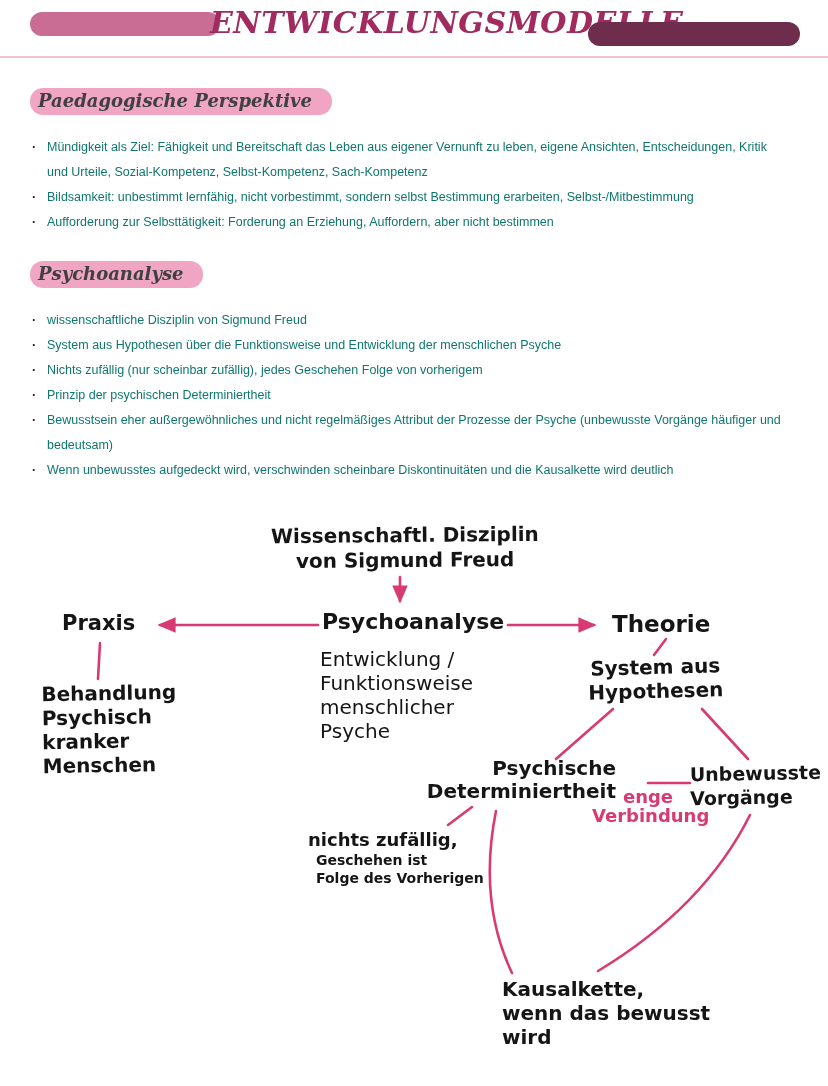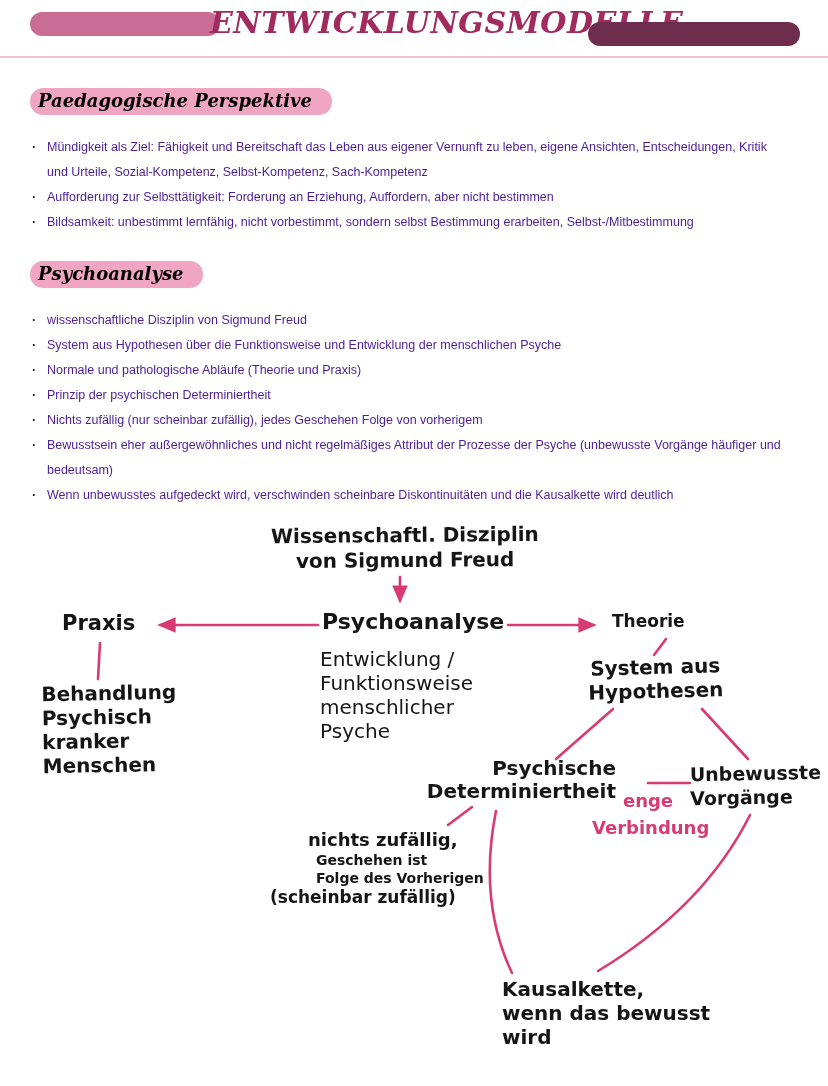--- a/index.html
+++ b/index.html
@@ -20,42 +20,42 @@
   .divider { position:absolute; left:0; top:56px; width:828px; height:2px; background:#eec3d3; }
 
   
   .content { position:absolute; left:30px; top:88px; width:768px; }
   .section { margin:0; }
   .section + .section { margin-top:26px; }
   .section-heading {
     display:inline-block; background:var(--highlight,#f0a6c2); border-radius:13px;
     padding:2px 20px 4px 8px;
     font-family:"DejaVu Serif", serif; font-style:italic; font-weight:bold;
-    font-size:18px; color:#000000;
+    font-size:18px; color:#404040;
   }
-  ul.bullets { list-style:none; margin:20px 0 0 0; padding:0; font-size:12.5px; color:#4c1d95; width:760px; }
+  ul.bullets { list-style:none; margin:20px 0 0 0; padding:0; font-size:12.5px; color:#0f766e; width:760px; }
   ul.bullets li { position:relative; padding-left:17px; line-height:25px; }
   ul.bullets li::before { content:"·"; position:absolute; left:2px; top:0; font-weight:bold; color:#1b1b1b; }
 
   
   .diagram { position:absolute; left:0; top:521px; width:728px; height:546px; font-family:"DejaVu Sans", sans-serif; }
   .diagram svg { position:absolute; left:0; top:0; }
   .node { position:absolute; white-space:pre-line; color:#151515; }
   .pink { color:var(--accent,#d83a74); }
 
   .n-wiss   { left:265px; top:2px;   width:280px; text-align:center; font-weight:bold; font-size:20px; line-height:25px; transform:rotate(-0.5deg); }
   .n-psy    { left:322px; top:88px;  font-weight:bold; font-size:22px; }
   .n-praxis { left:62px;  top:90px;  font-weight:bold; font-size:21px; }
-  .n-theo   { left:612px; top:90px;  font-weight:bold; font-size:17px; }
+  .n-theo   { left:612px; top:90px;  font-weight:bold; font-size:23px; }
   .n-entw   { left:320px; top:126px; font-weight:normal; font-size:20px; line-height:24px; }
   .n-beh    { left:42px;  top:160px; font-weight:bold; font-size:20px; line-height:24px; transform:rotate(-1deg); }
   .n-sys    { left:588px; top:134px; width:135px; text-align:center; font-weight:bold; font-size:20px; line-height:24px; transform:rotate(-1.5deg); }
   .n-zen    { left:618px; top:202px; width:82px;  text-align:center; font-weight:bold; font-size:18px; line-height:22px; }
   .n-det    { left:398px; top:236px; width:218px; text-align:right; font-weight:bold; font-size:20px; line-height:23px; }
-  .n-enge   { left:592px; top:266px; width:112px; text-align:center; font-weight:bold; font-size:18px; line-height:27px; }
+  .n-enge   { left:592px; top:266px; width:112px; text-align:center; font-weight:bold; font-size:18px; line-height:19px; }
   .n-unb    { left:690px; top:240px; font-weight:bold; font-size:19px; line-height:24px; transform:rotate(-1deg); }
   .n-nichts { left:308px; top:308px; font-weight:bold; font-size:18px; }
   .n-nsub   { left:316px; top:330px; font-size:14px; line-height:18px; font-weight:bold; }
   .n-schein { left:270px; top:366px; font-weight:bold; font-size:17px; }
   .n-bew    { left:666px; top:306px; font-weight:bold; font-size:18px; line-height:22px; }
   .n-kausal { left:502px; top:456px; font-weight:bold; font-size:20px; line-height:24px; }
 </style>
 </head>
 <body>
 
@@ -65,33 +65,32 @@
   <div class="page-title">ENTWICKLUNGSMODELLE</div>
   <div class="header-bar bar-right"></div>
   <div class="divider"></div>
 
   <div class="content">
 
     <div class="section">
       <span class="section-heading">Paedagogische Perspektive</span>
       <ul class="bullets">
         <li>Mündigkeit als Ziel: Fähigkeit und Bereitschaft das Leben aus eigener Vernunft zu leben, eigene Ansichten, Entscheidungen, Kritik und Urteile, Sozial-Kompetenz, Selbst-Kompetenz, Sach-Kompetenz</li>
+        <li>Bildsamkeit: unbestimmt lernfähig, nicht vorbestimmt, sondern selbst Bestimmung erarbeiten, Selbst-/Mitbestimmung</li>
         <li>Aufforderung zur Selbsttätigkeit: Forderung an Erziehung, Auffordern, aber nicht bestimmen</li>
-        <li>Bildsamkeit: unbestimmt lernfähig, nicht vorbestimmt, sondern selbst Bestimmung erarbeiten, Selbst-/Mitbestimmung</li>
       </ul>
     </div>
 
     <div class="section">
       <span class="section-heading">Psychoanalyse</span>
       <ul class="bullets">
         <li>wissenschaftliche Disziplin von Sigmund Freud</li>
         <li>System aus Hypothesen über die Funktionsweise und Entwicklung der menschlichen Psyche</li>
-        <li>Normale und pathologische Abläufe (Theorie und Praxis)</li>
+        <li>Nichts zufällig (nur scheinbar zufällig), jedes Geschehen Folge von vorherigem</li>
         <li>Prinzip der psychischen Determiniertheit</li>
-        <li>Nichts zufällig (nur scheinbar zufällig), jedes Geschehen Folge von vorherigem</li>
         <li>Bewusstsein eher außergewöhnliches und nicht regelmäßiges Attribut der Prozesse der Psyche (unbewusste Vorgänge häufiger und bedeutsam)</li>
         <li>Wenn unbewusstes aufgedeckt wird, verschwinden scheinbare Diskontinuitäten und die Kausalkette wird deutlich</li>
       </ul>
     </div>
 
   </div>
 
   <div class="diagram">
 
     <svg width="828" height="546" viewBox="0 0 828 546">
@@ -132,20 +131,19 @@
 Hypothesen</div>
     <div class="node n-det">Psychische
 Determiniertheit</div>
     <div class="node n-enge pink">enge
 Verbindung</div>
     <div class="node n-unb">Unbewusste
 Vorgänge</div>
     <div class="node n-nichts">nichts zufällig,</div>
     <div class="node n-nsub">Geschehen ist
 Folge des Vorherigen</div>
-    <div class="node n-schein">(scheinbar zufällig)</div>
     <div class="node n-kausal">Kausalkette,
 wenn das bewusst
 wird</div>
 
   </div>
 
 </div>
 
 </body></html>

